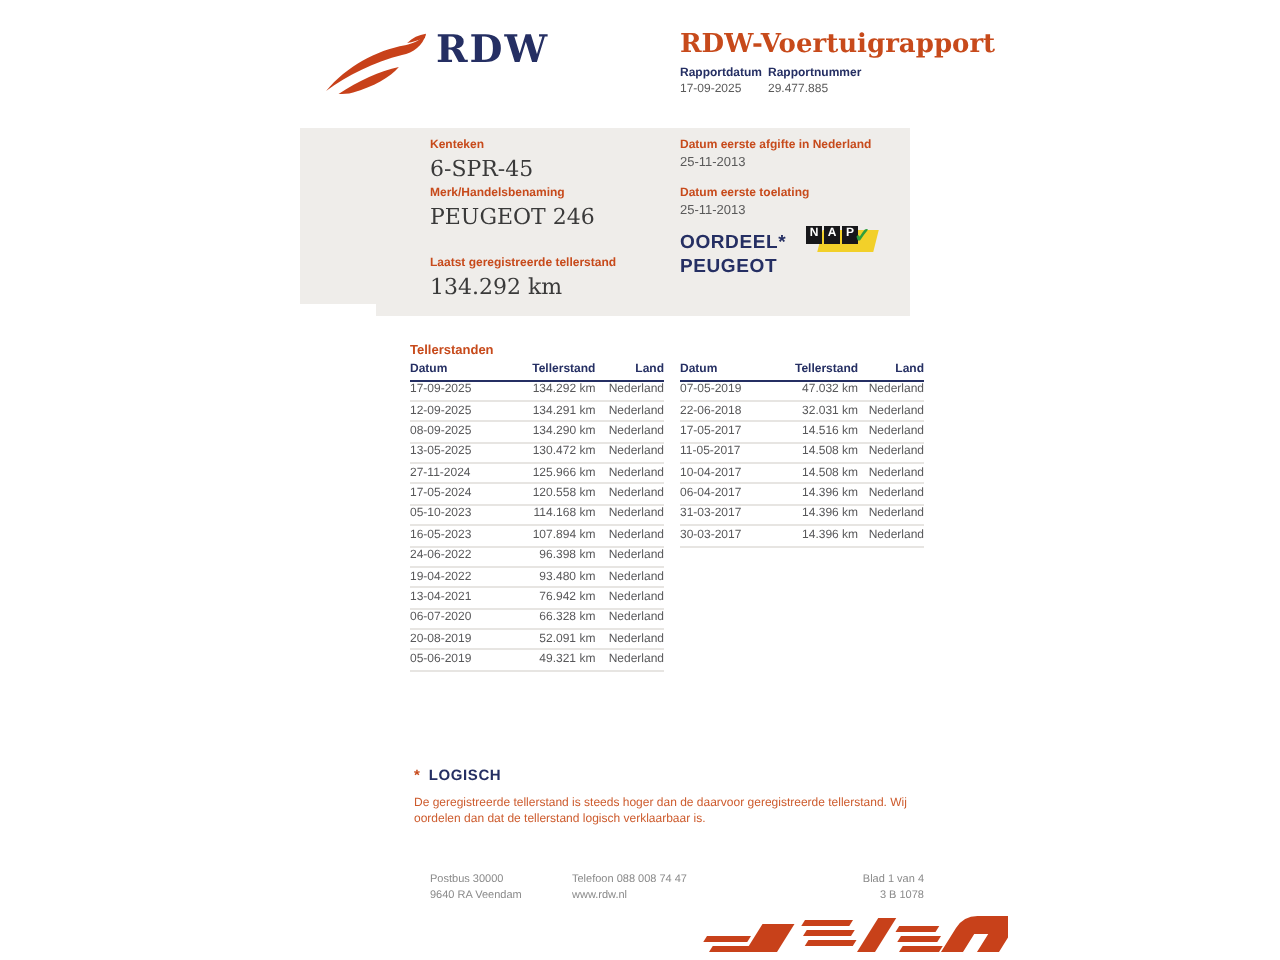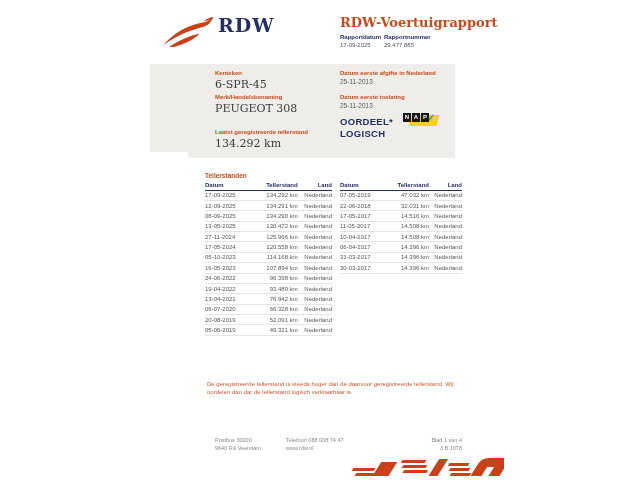--- a/index.html
+++ b/index.html
@@ -76,38 +76,38 @@
 
   <div class="abs graybox" style="left:150px; top:64px; width:305px; height:88px;"></div>
   <div class="abs graybox" style="left:188px; top:152px; width:267px; height:6px;"></div>
 
   <div class="abs" style="left:215px; top:70px;">
     <div class="o-label">Kenteken</div>
     <div class="serif-val">6-SPR-45</div>
   </div>
   <div class="abs" style="left:215px; top:94px;">
     <div class="o-label">Merk/Handelsbenaming</div>
-    <div class="serif-val">PEUGEOT 308</div>
+    <div class="serif-val">PEUGEOT 246</div>
   </div>
   <div class="abs" style="left:215px; top:129px;">
     <div class="o-label">Laatst geregistreerde tellerstand</div>
     <div class="serif-val">134.292 km</div>
   </div>
 
   <div class="abs" style="left:340px; top:70px;">
     <div class="o-label">Datum eerste afgifte in Nederland</div>
     <div class="sm-val">25-11-2013</div>
   </div>
   <div class="abs" style="left:340px; top:94px;">
     <div class="o-label">Datum eerste toelating</div>
     <div class="sm-val">25-11-2013</div>
   </div>
   <div class="abs verdict" style="left:340px; top:116px;">
     <div>OORDEEL*</div>
-    <div>LOGISCH</div>
+    <div>PEUGEOT</div>
   </div>
 
   <div class="nap" style="left:403px; top:113px;">
     <div class="nap-yellow"></div>
     <div class="nap-sq" style="left:0px;">N</div>
     <div class="nap-sq" style="left:9px;">A</div>
     <div class="nap-sq" style="left:18px;">P</div>
     <div class="nap-check">✓</div>
   </div>
 
@@ -251,20 +251,24 @@
         </tr>
         <tr>
           <td>30-03-2017</td>
           <td class="num">14.396 km</td>
           <td class="land">Nederland</td>
         </tr>
       </tbody>
   </table>
 
   <div class="abs" style="left:207px; top:377px; width:254px;">
+    <div>
+      <span class="note-star">*</span>
+      <span class="note-title">LOGISCH</span>
+    </div>
     <div class="note-body">De geregistreerde tellerstand is steeds hoger dan de daarvoor geregistreerde tellerstand. Wij oordelen dan dat de tellerstand logisch verklaarbaar is.</div>
   </div>
 
   <div class="abs foot" style="left:215px; top:436px;">
     <div>Postbus 30000</div>
     <div>9640 RA Veendam</div>
   </div>
   <div class="abs foot" style="left:286px; top:436px;">
     <div>Telefoon 088 008 74 47</div>
     <div>www.rdw.nl</div>

